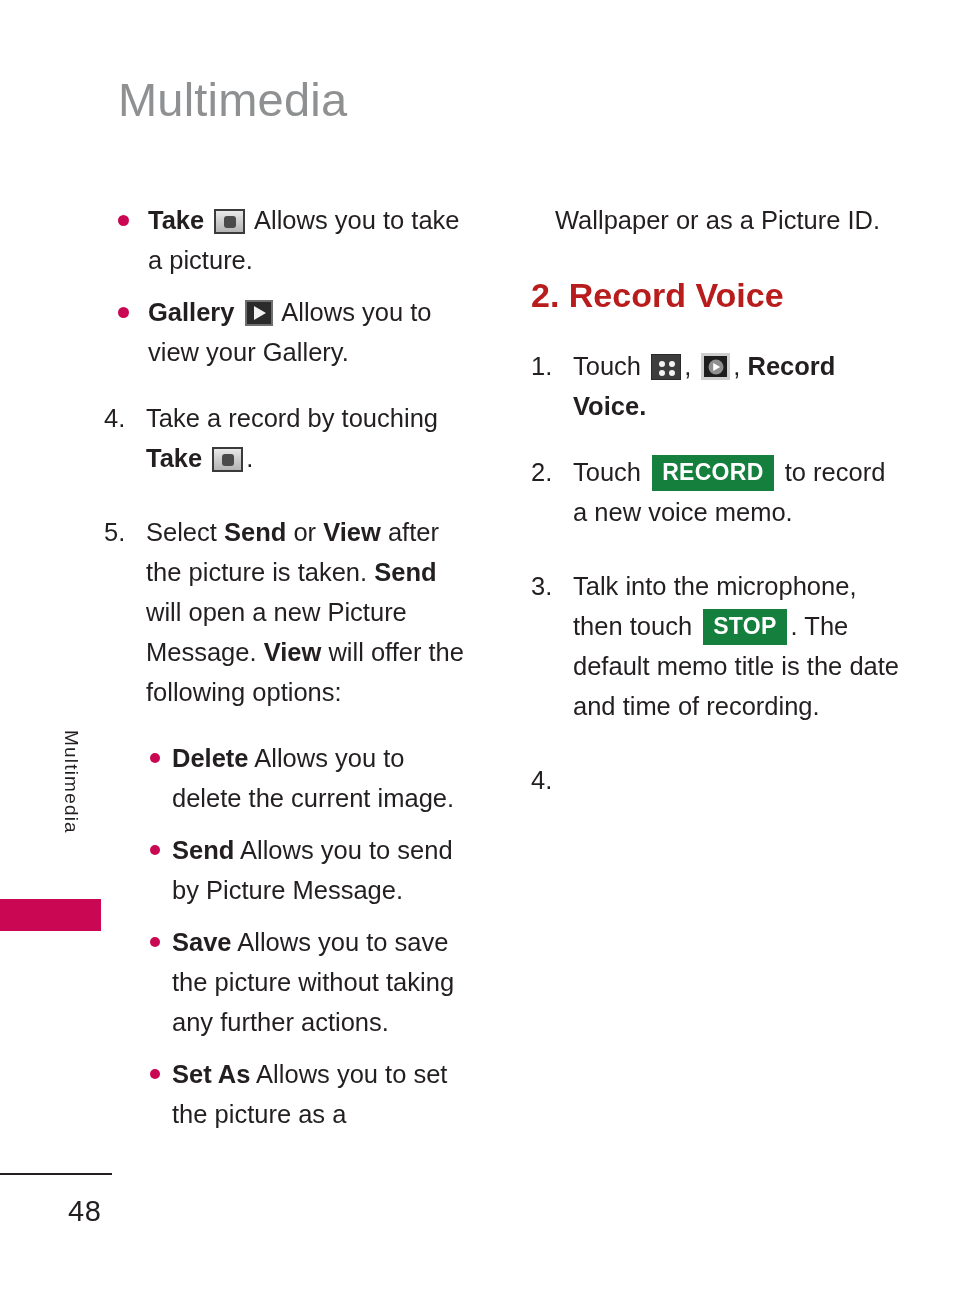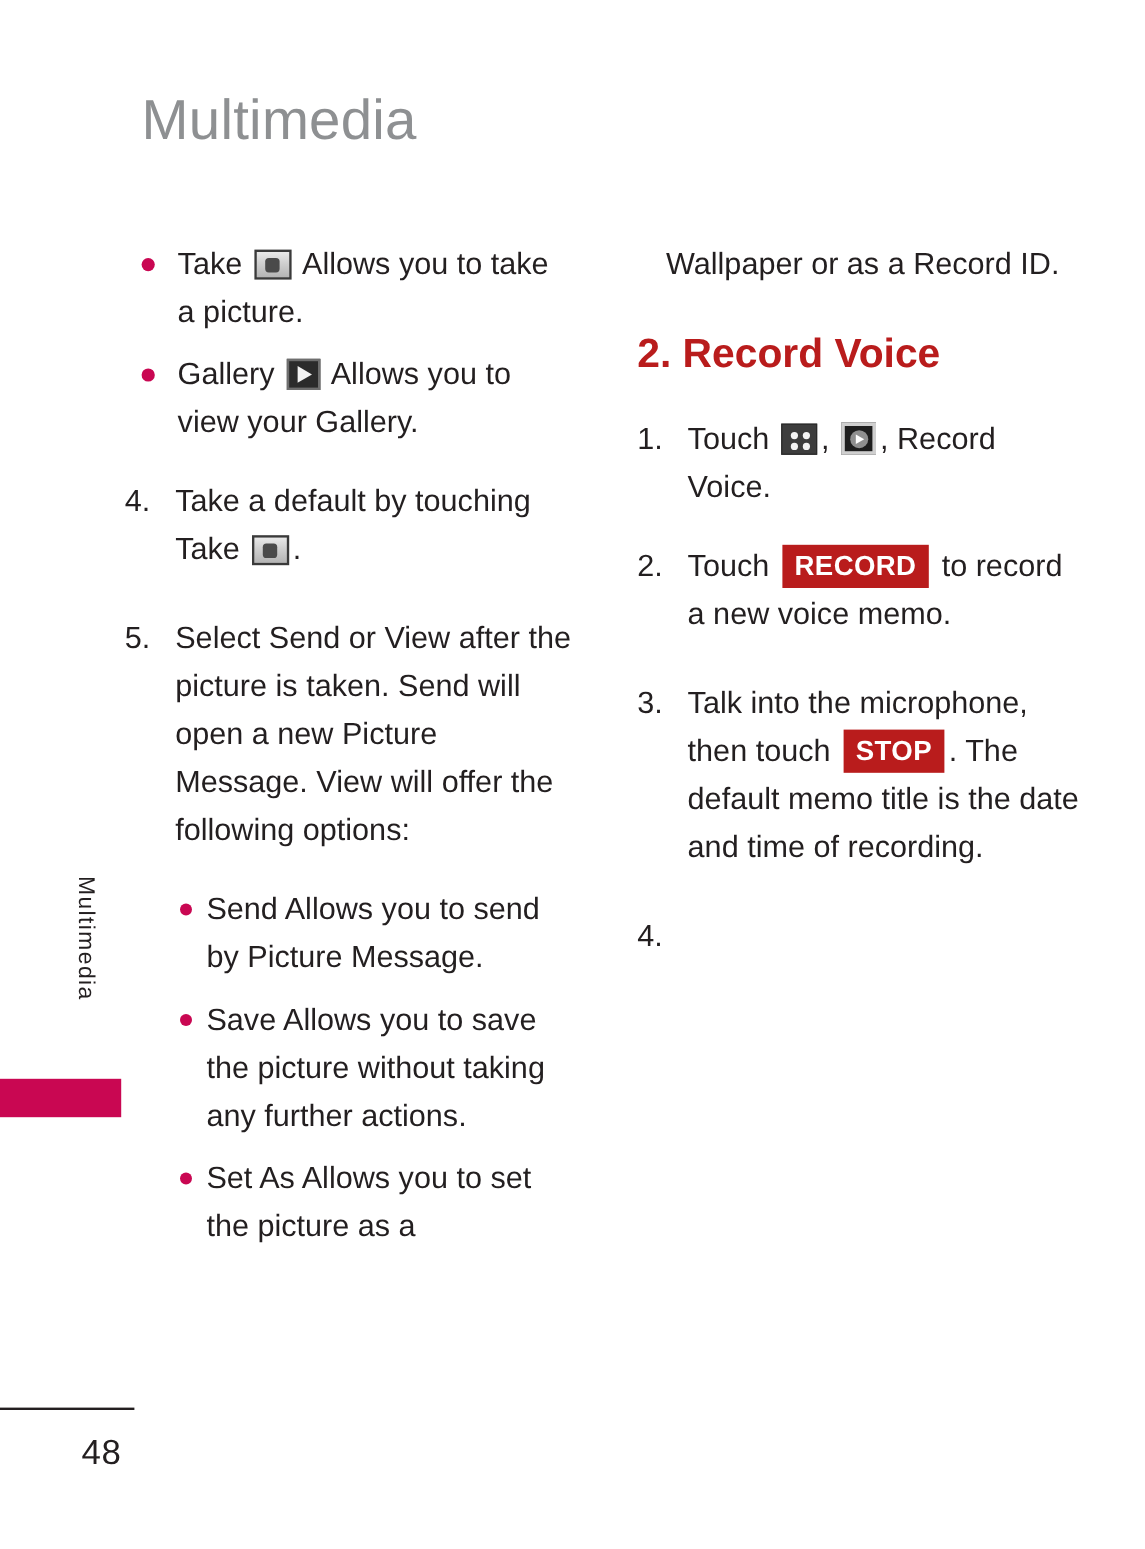--- a/index.html
+++ b/index.html
@@ -123,21 +123,21 @@
   .sub-item .bullet-dot-sm {
     position: absolute;
     left: 2px;
     top: 15px;
     width: 10px;
     height: 10px;
     border-radius: 50%;
     background: #c90752;
   }
 
-  b, .bold { font-weight: 400; }
+  b, .bold { font-weight: 700; }
 
   
   .section-heading {
     font-size: 34px;
     font-weight: 600;
     color: #b91c1c;
     line-height: 42px;
     margin-top: 34px;
     margin-bottom: 16px;
   }
@@ -240,21 +240,21 @@
     top: 50%;
     transform: translate(-40%,-50%);
     border-left: 7px solid #ffffff;
     border-top: 4.5px solid transparent;
     border-bottom: 4.5px solid transparent;
   }
 
   
   .keycap {
     display: inline-block;
-    background: #b91c1c;
+    background: #15803d;
     color: #ffffff;
     font-weight: 700;
     font-size: 23px;
     line-height: 1;
     padding: 6px 10px 7px 10px;
     margin: 0 4px;
     vertical-align: 1px;
     letter-spacing: 0.3px;
   }
 </style>
@@ -279,35 +279,40 @@
     <span class="bullet-dot"></span>
     <b>Gallery</b>
     <span class="icon icon-gallery"></span>
     <span>Allows you to view your Gallery.</span>
   </div>
 
   <div class="spacer-14"></div>
 
   <div class="block num-item">
     <span class="num">4.</span>
-    <span>Take a default by touching</span>
+    <span>Take a record by touching</span>
     <b>Take</b>
     <span class="icon icon-camera"></span><span>.</span>
   </div>
 
   <div class="spacer-22"></div>
 
   <div class="block num-item">
     <span class="num">5.</span><span>Select </span><b>Send</b><span> or </span><b>View</b><span> after the picture is taken. </span><b>Send</b><span> will open a new Picture Message. </span><b>View</b><span> will offer the following options:</span>
   </div>
 
   <div class="spacer-14"></div>
 
   <div class="sub-list">
 
+    <div class="sub-item">
+      <span class="bullet-dot-sm"></span>
+      <b>Delete</b>
+      <span>Allows you to delete the current image.</span>
+    </div>
 
     <div class="sub-item">
       <span class="bullet-dot-sm"></span>
       <b>Send</b>
       <span>Allows you to send by Picture Message.</span>
     </div>
 
     <div class="sub-item">
       <span class="bullet-dot-sm"></span>
       <b>Save</b>
@@ -318,21 +323,21 @@
       <span class="bullet-dot-sm"></span>
       <b>Set As</b>
       <span>Allows you to set the picture as a</span>
     </div>
 
   </div>
 </div>
 
 <div class="col col-right">
 
-  <div class="block" style="padding-left:24px;">Wallpaper or as a Record ID.</div>
+  <div class="block" style="padding-left:24px;">Wallpaper or as a Picture ID.</div>
 
   <div class="section-heading">2. Record Voice</div>
 
 
   <div class="spacer-14"></div>
 
   <div class="block num-item">
     <span class="num">1.</span><span>Touch</span>
     <span class="icon icon-grid"><i></i><i></i><i></i><i></i></span><span>,</span>
     <span class="icon icon-media"></span><span>,</span>

